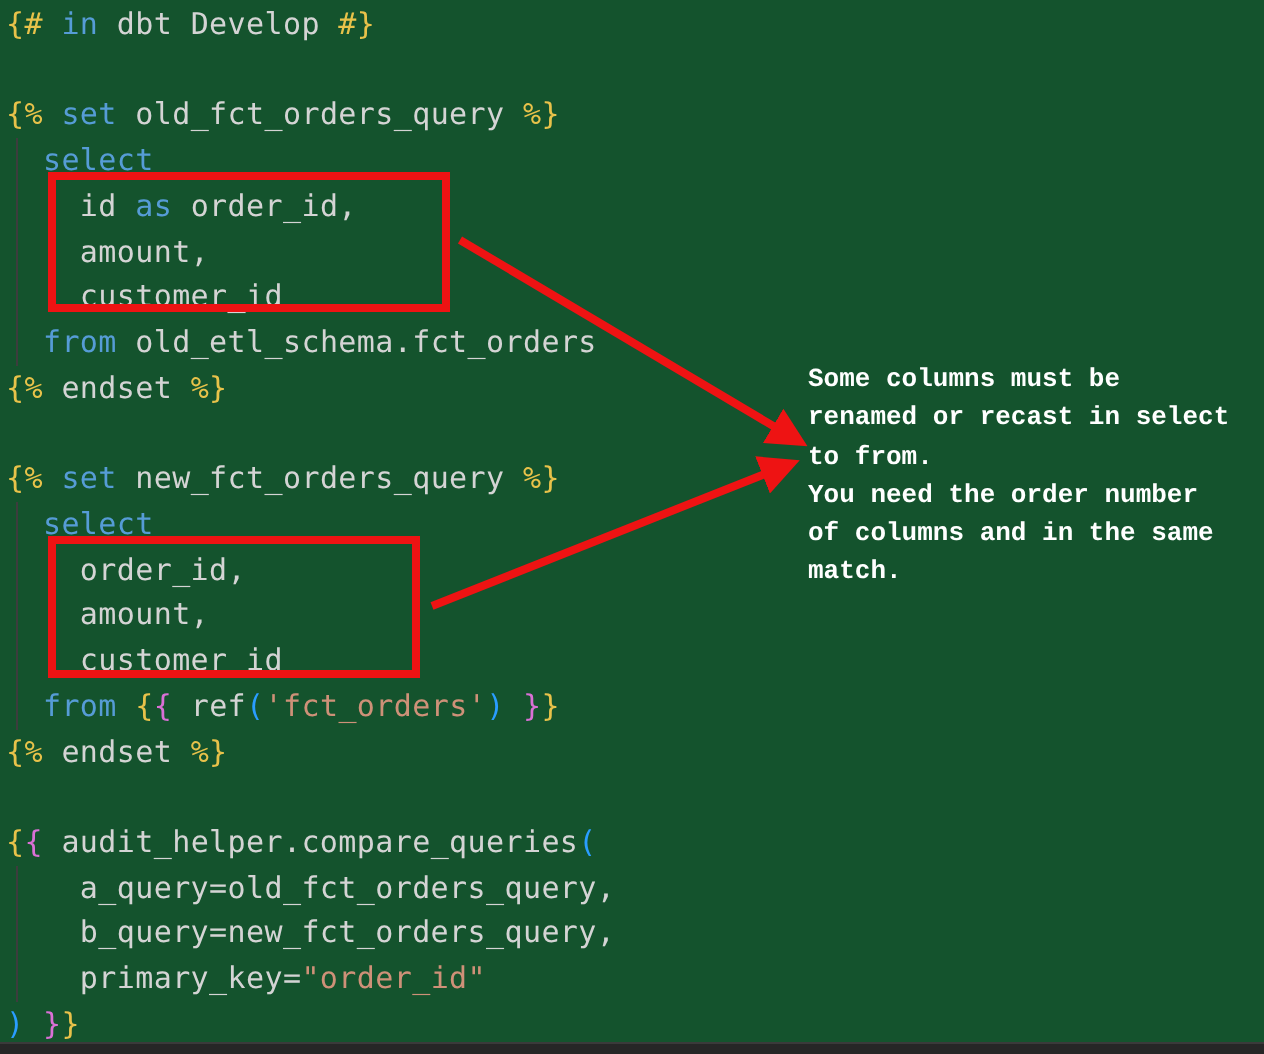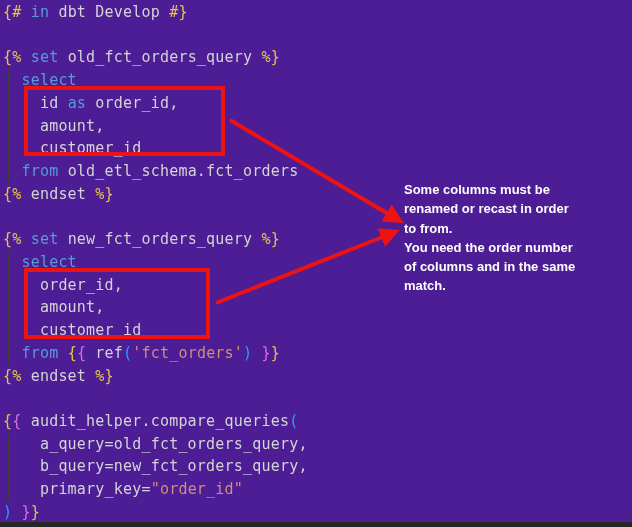--- a/index.html
+++ b/index.html
@@ -15,29 +15,29 @@
     white-space:pre;
   }
   .line{height:22.72px;}
   .guide{position:absolute;left:8px;width:1px;}
   .hbox{position:absolute;border-style:solid;border-width:4px;box-sizing:border-box;background:transparent;}
   .box1{left:24px;top:86px;width:201px;height:70px;}
   .box2{left:24px;top:268px;width:186px;height:71px;}
   .arrows{position:absolute;left:0;top:0;pointer-events:none;}
   .note{
     position:absolute;left:404px;top:180px;width:220px;
-    font-family:Liberation Sans, sans-serif;
+    font-family:Liberation Mono, monospace;
     font-size:13px;line-height:19.3px;font-weight:bold;
   }
   .bottom-strip{position:absolute;left:0;bottom:0;width:632px;height:5px;border-top:1px solid #3a3a3a;}
 </style>
 </head>
 <body>
 
-<div class="screen" style="background: #4c1d95;">
+<div class="screen" style="background: #14532d;">
 
   <div class="code"><div class="line"><span style="color: rgb(232, 194, 74);">{#</span><span style="color: rgb(212, 212, 212);"> </span><span style="color: rgb(86, 156, 214);">in</span><span style="color: rgb(212, 212, 212);"> dbt Develop </span><span style="color: rgb(232, 194, 74);">#}</span></div><div class="line">&nbsp;</div><div class="line"><span style="color: rgb(232, 194, 74);">{%</span><span style="color: rgb(212, 212, 212);"> </span><span style="color: rgb(86, 156, 214);">set</span><span style="color: rgb(212, 212, 212);"> old_fct_orders_query </span><span style="color: rgb(232, 194, 74);">%}</span></div><div class="line"><span style="color: rgb(212, 212, 212);">  </span><span style="color: rgb(86, 156, 214);">select</span></div><div class="line"><span style="color: rgb(212, 212, 212);">    id </span><span style="color: rgb(86, 156, 214);">as</span><span style="color: rgb(212, 212, 212);"> order_id,</span></div><div class="line"><span style="color: rgb(212, 212, 212);">    amount,</span></div><div class="line"><span style="color: rgb(212, 212, 212);">    customer_id</span></div><div class="line"><span style="color: rgb(212, 212, 212);">  </span><span style="color: rgb(86, 156, 214);">from</span><span style="color: rgb(212, 212, 212);"> old_etl_schema.fct_orders</span></div><div class="line"><span style="color: rgb(232, 194, 74);">{%</span><span style="color: rgb(212, 212, 212);"> endset </span><span style="color: rgb(232, 194, 74);">%}</span></div><div class="line">&nbsp;</div><div class="line"><span style="color: rgb(232, 194, 74);">{%</span><span style="color: rgb(212, 212, 212);"> </span><span style="color: rgb(86, 156, 214);">set</span><span style="color: rgb(212, 212, 212);"> new_fct_orders_query </span><span style="color: rgb(232, 194, 74);">%}</span></div><div class="line"><span style="color: rgb(212, 212, 212);">  </span><span style="color: rgb(86, 156, 214);">select</span></div><div class="line"><span style="color: rgb(212, 212, 212);">    order_id,</span></div><div class="line"><span style="color: rgb(212, 212, 212);">    amount,</span></div><div class="line"><span style="color: rgb(212, 212, 212);">    customer_id</span></div><div class="line"><span style="color: rgb(212, 212, 212);">  </span><span style="color: rgb(86, 156, 214);">from</span><span style="color: rgb(212, 212, 212);"> </span><span style="color: rgb(232, 194, 74);">{</span><span style="color: rgb(218, 112, 214);">{</span><span style="color: rgb(212, 212, 212);"> ref</span><span style="color: rgb(42, 157, 255);">(</span><span style="color: rgb(206, 145, 120);">'fct_orders'</span><span style="color: rgb(42, 157, 255);">)</span><span style="color: rgb(212, 212, 212);"> </span><span style="color: rgb(218, 112, 214);">}</span><span style="color: rgb(232, 194, 74);">}</span></div><div class="line"><span style="color: rgb(232, 194, 74);">{%</span><span style="color: rgb(212, 212, 212);"> endset </span><span style="color: rgb(232, 194, 74);">%}</span></div><div class="line">&nbsp;</div><div class="line"><span style="color: rgb(232, 194, 74);">{</span><span style="color: rgb(218, 112, 214);">{</span><span style="color: rgb(212, 212, 212);"> audit_helper.compare_queries</span><span style="color: rgb(42, 157, 255);">(</span></div><div class="line"><span style="color: rgb(212, 212, 212);">    a_query=old_fct_orders_query,</span></div><div class="line"><span style="color: rgb(212, 212, 212);">    b_query=new_fct_orders_query,</span></div><div class="line"><span style="color: rgb(212, 212, 212);">    primary_key=</span><span style="color: rgb(206, 145, 120);">"order_id"</span></div><div class="line"><span style="color: rgb(42, 157, 255);">)</span><span style="color: rgb(212, 212, 212);"> </span><span style="color: rgb(218, 112, 214);">}</span><span style="color: rgb(232, 194, 74);">}</span></div></div>
 
   <div class="guide" style="top: 69px; height: 114px; background: rgb(61, 61, 61);"></div>
   <div class="guide" style="top: 251px; height: 114px; background: rgb(61, 61, 61);"></div>
   <div class="guide" style="top: 433px; height: 68px; background: rgb(61, 61, 61);"></div>
 
   <div class="hbox box1" style="border-color: rgb(238, 19, 19);"></div>
   <div class="hbox box2" style="border-color: rgb(238, 19, 19);"></div>
 
@@ -46,21 +46,21 @@
       <marker id="ah" markerWidth="5" markerHeight="5" refX="1" refY="2.5" orient="auto" markerUnits="strokeWidth">
         <path d="M0,0 L5,2.5 L0,5 Z" fill="#ee1313"></path>
       </marker>
     </defs>
     <line class="arrow-line" x1="230" y1="120" x2="390" y2="215" stroke-width="4" marker-end="url(#ah)" stroke="#ee1313"></line>
     <line class="arrow-line" x1="216" y1="303" x2="385" y2="236" stroke-width="4" marker-end="url(#ah)" stroke="#ee1313"></line>
   </svg>
 
   <div class="note" style="color: rgb(255, 255, 255);">
       <div>Some columns must be</div>
-      <div>renamed or recast in order</div>
+      <div>renamed or recast in select</div>
       <div>to from.</div>
       <div>You need the order number</div>
       <div>of columns and in the same</div>
       <div>match.</div>
     </div>
 
   <div class="bottom-strip" style="background: rgb(38, 38, 38);"></div>
 </div>
 
 </body></html>

